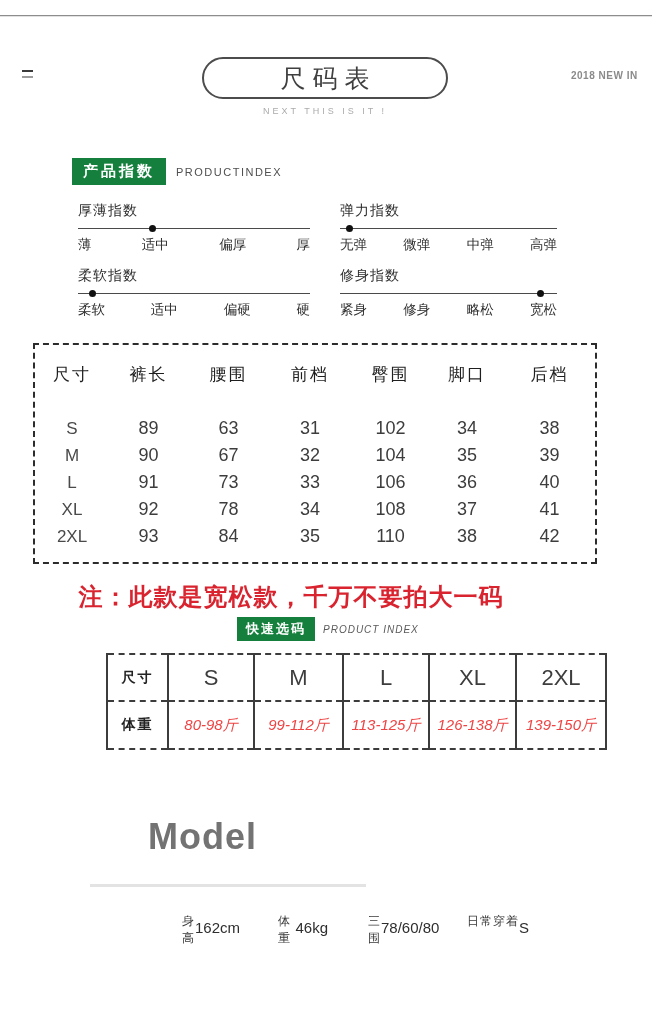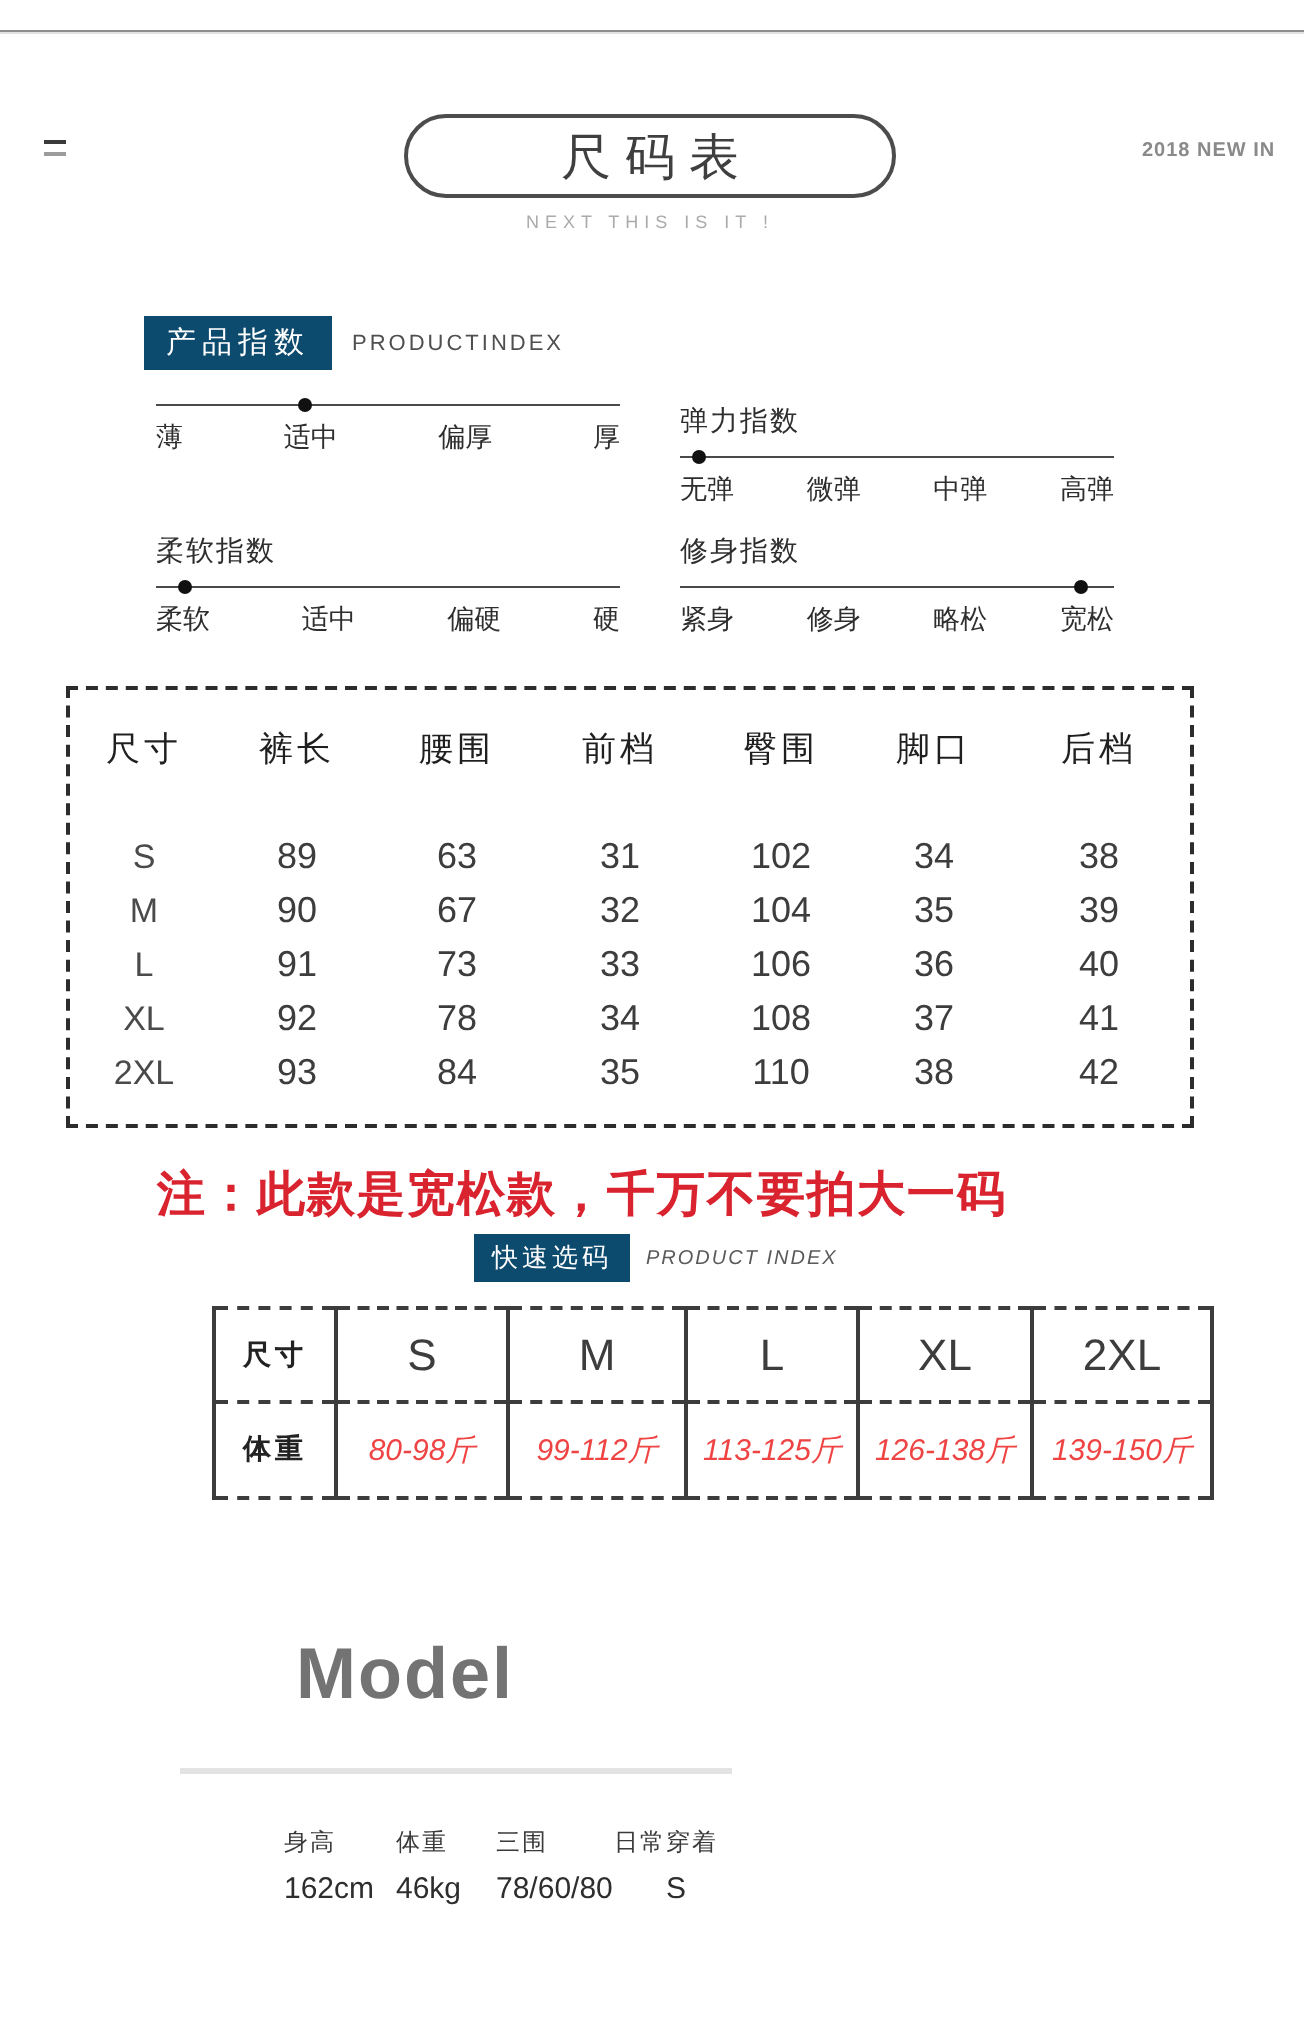--- a/index.html
+++ b/index.html
@@ -21,21 +21,21 @@
     border:2px solid #4c4c4c; border-radius:21px; display:flex; align-items:center;
     justify-content:center; font-size:25px; letter-spacing:7px; color:#3f3f3f;
     text-indent:7px; font-weight:400; }
   .badge { position:absolute; left:571px; top:70px; width:70px; font-size:10px;
     color:#8a8a8a; letter-spacing:.5px;font-weight:bold; }
   .tagline { position:absolute; left:202px; top:106px; width:246px; text-align:center;
     font-size:9px; color:#ababab; letter-spacing:3px; }
 
   
   .sec-label { position:absolute; display:flex; align-items:center; }
-  .sec-label .black-tag { background:#0c4a6e; color:#fff; font-weight:normal; white-space:nowrap; }
+  .sec-label .black-tag { background:#15803d; color:#fff; font-weight:bold; white-space:nowrap; }
   .sec-label .en { color:#4f4f4f; white-space:nowrap; }
   .sec-product { left:72px; top:158px; }
   .sec-product .black-tag { font-size:15px; letter-spacing:3px; padding:4px 11px; }
   .sec-product .en { font-size:11px; letter-spacing:1.5px; margin-left:10px; }
   .sec-quick { left:237px; top:617px; }
   .sec-quick .black-tag { font-size:13px; letter-spacing:2px; padding:3px 9px; }
   .sec-quick .en { font-size:10px; letter-spacing:1px; margin-left:8px; color:#5a5a5a;font-style:italic; }
 
   
   .scales { position:absolute; left:78px; top:202px; display:grid;
@@ -77,21 +77,21 @@
   .quick-table .axis { font-size:14px; font-weight:bold; color:#222; letter-spacing:2px; }
   .quick-table .size-big { font-size:22px; font-weight:400; color:#3d3d3d; }
   .quick-table .wt { font-size:15px; color:#ef4444; letter-spacing:0;font-style:italic; }
 
   
   .model-title { position:absolute; left:148px; top:816px; font-size:36px;
     font-weight:bold; color:#737373; letter-spacing:1px; }
   .model-divider { position:absolute; left:90px; top:884px; width:276px; height:3px;
     background:#e3e3e3; }
   .model-stats { position:absolute; left:142px; top:913px; display:flex; }
-  .stat { display:flex; flex-direction:column; }
+  .stat { display:flex; flex-direction:row;margin-left:40px; }
   .stat:nth-child(1){width:56px} .stat:nth-child(2){width:50px}
   .stat:nth-child(3){width:59px} .stat:nth-child(4){width:62px}
   .stat .lbl { font-size:12px; color:#3a3a3a; letter-spacing:1px; }
   .stat .val { font-size:15px; color:#2e2e2e; margin-top:6px; }
   .stat:last-child .val { text-align:center; }
 </style>
 </head>
 <body>
 
 <div class="canvas">
@@ -109,20 +109,21 @@
   <div class="badge">2018 NEW IN</div>
   <div class="tagline">NEXT THIS IS IT !</div>
 
   <div class="sec-label sec-product">
     <span class="black-tag">产品指数</span>
     <span class="en">PRODUCTINDEX</span>
   </div>
 
   <div class="scales">
       <div class="scale">
+        <div class="scale-name">厚薄指数</div>
         <div class="scale-track">
           <span class="scale-dot" style="left: calc(32% - 3px);"></span>
         </div>
         <div class="scale-opts">
           <span>薄</span>
           <span>适中</span>
           <span>偏厚</span>
           <span>厚</span>
         </div>
       </div>

